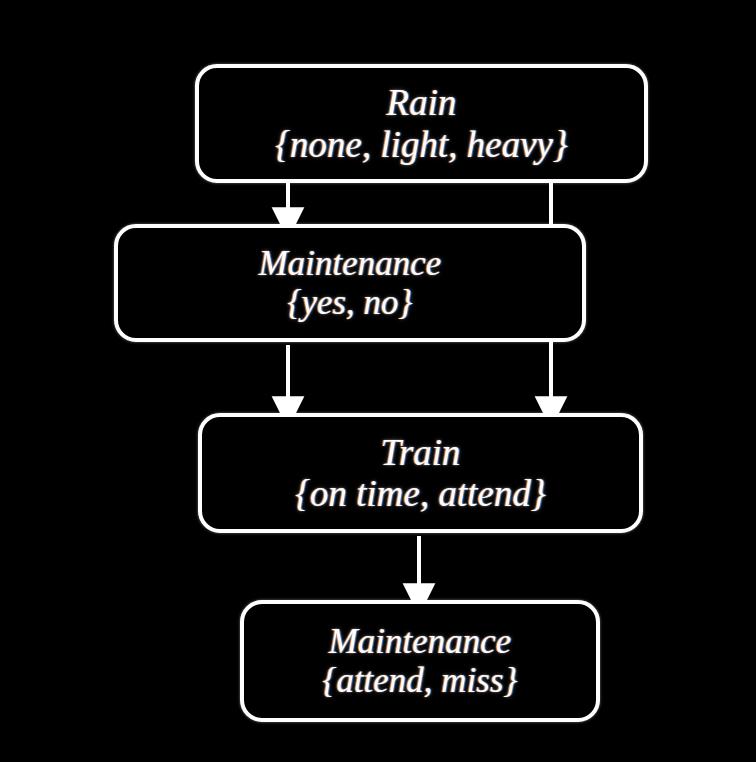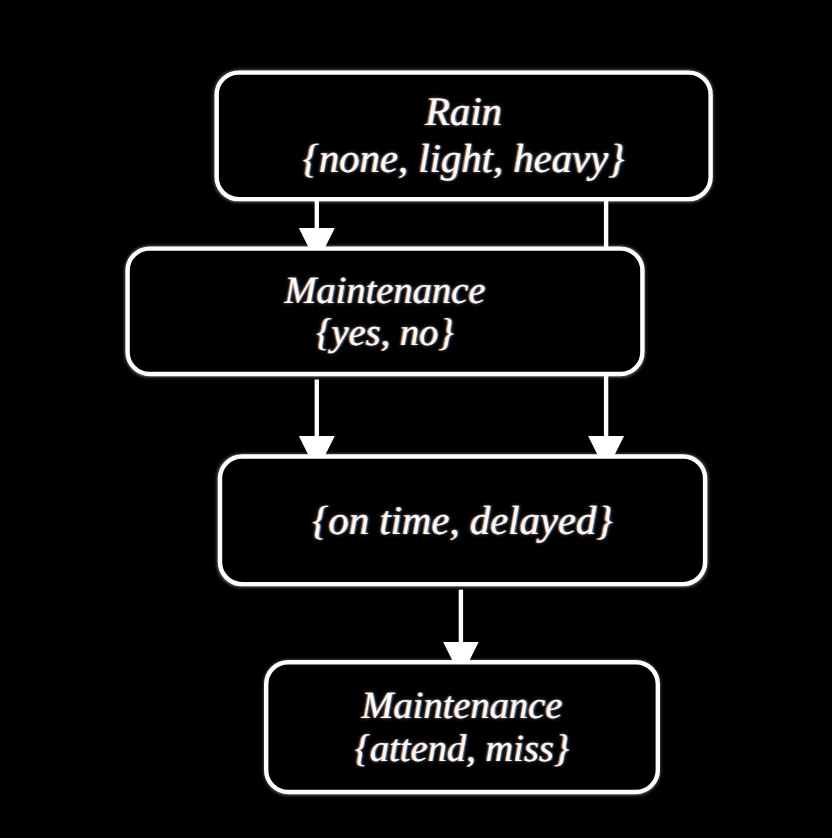--- a/index.html
+++ b/index.html
@@ -100,21 +100,22 @@
     <div class="node-title">Rain</div>
     <div class="node-states">{none, light, heavy}</div>
   </div>
 
   <div class="node" id="node-maintenance">
     <div class="node-title">Maintenance</div>
     <div class="node-states">{yes, no}</div>
   </div>
 
   <div class="node" id="node-train">
-    <div class="node-states">{on time, delayed}</div>
+    <div class="node-title">Train</div>
+    <div class="node-states">{on time, attend}</div>
   </div>
 
   <div class="node" id="node-appointment">
     <div class="node-title">Maintenance</div>
     <div class="node-states">{attend, miss}</div>
   </div>
 
 </div>
 
 </body></html>

